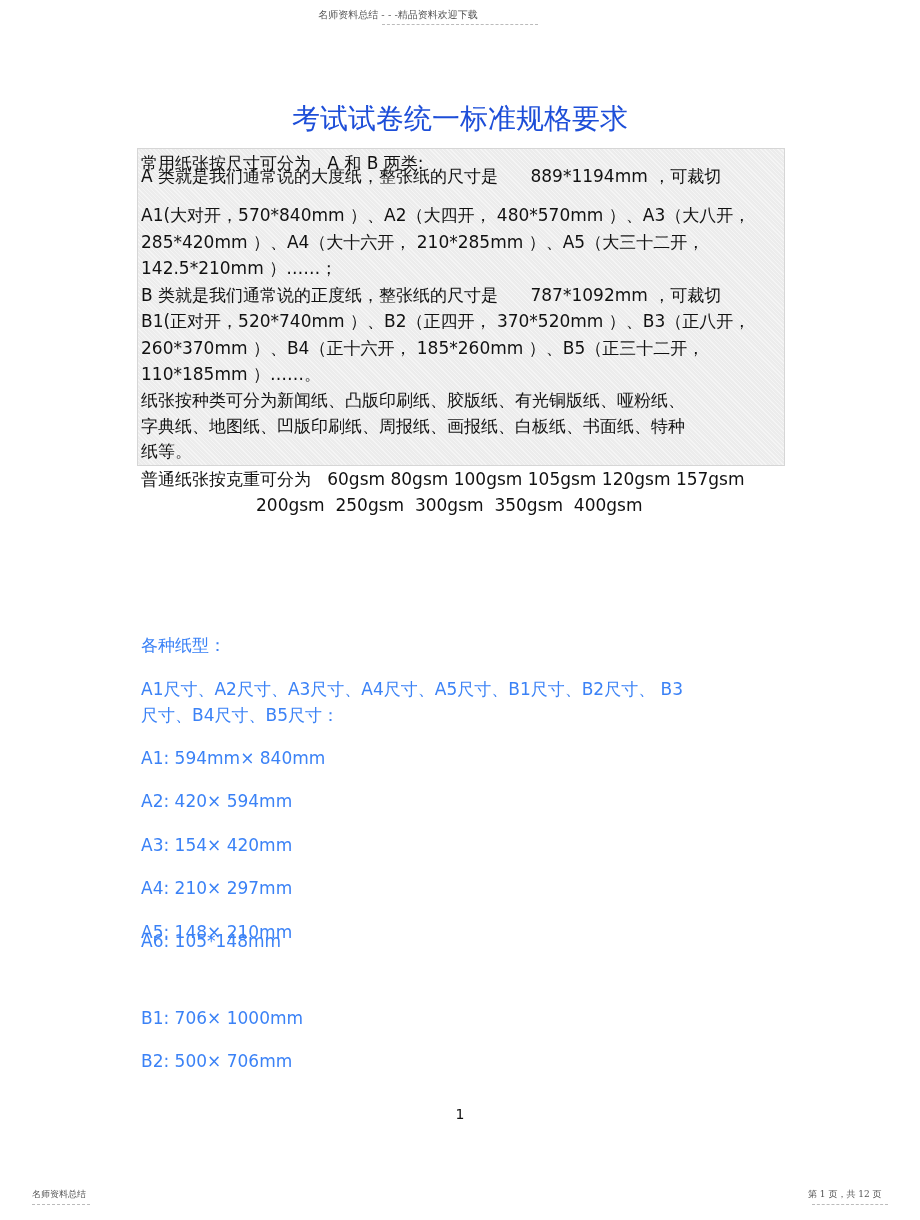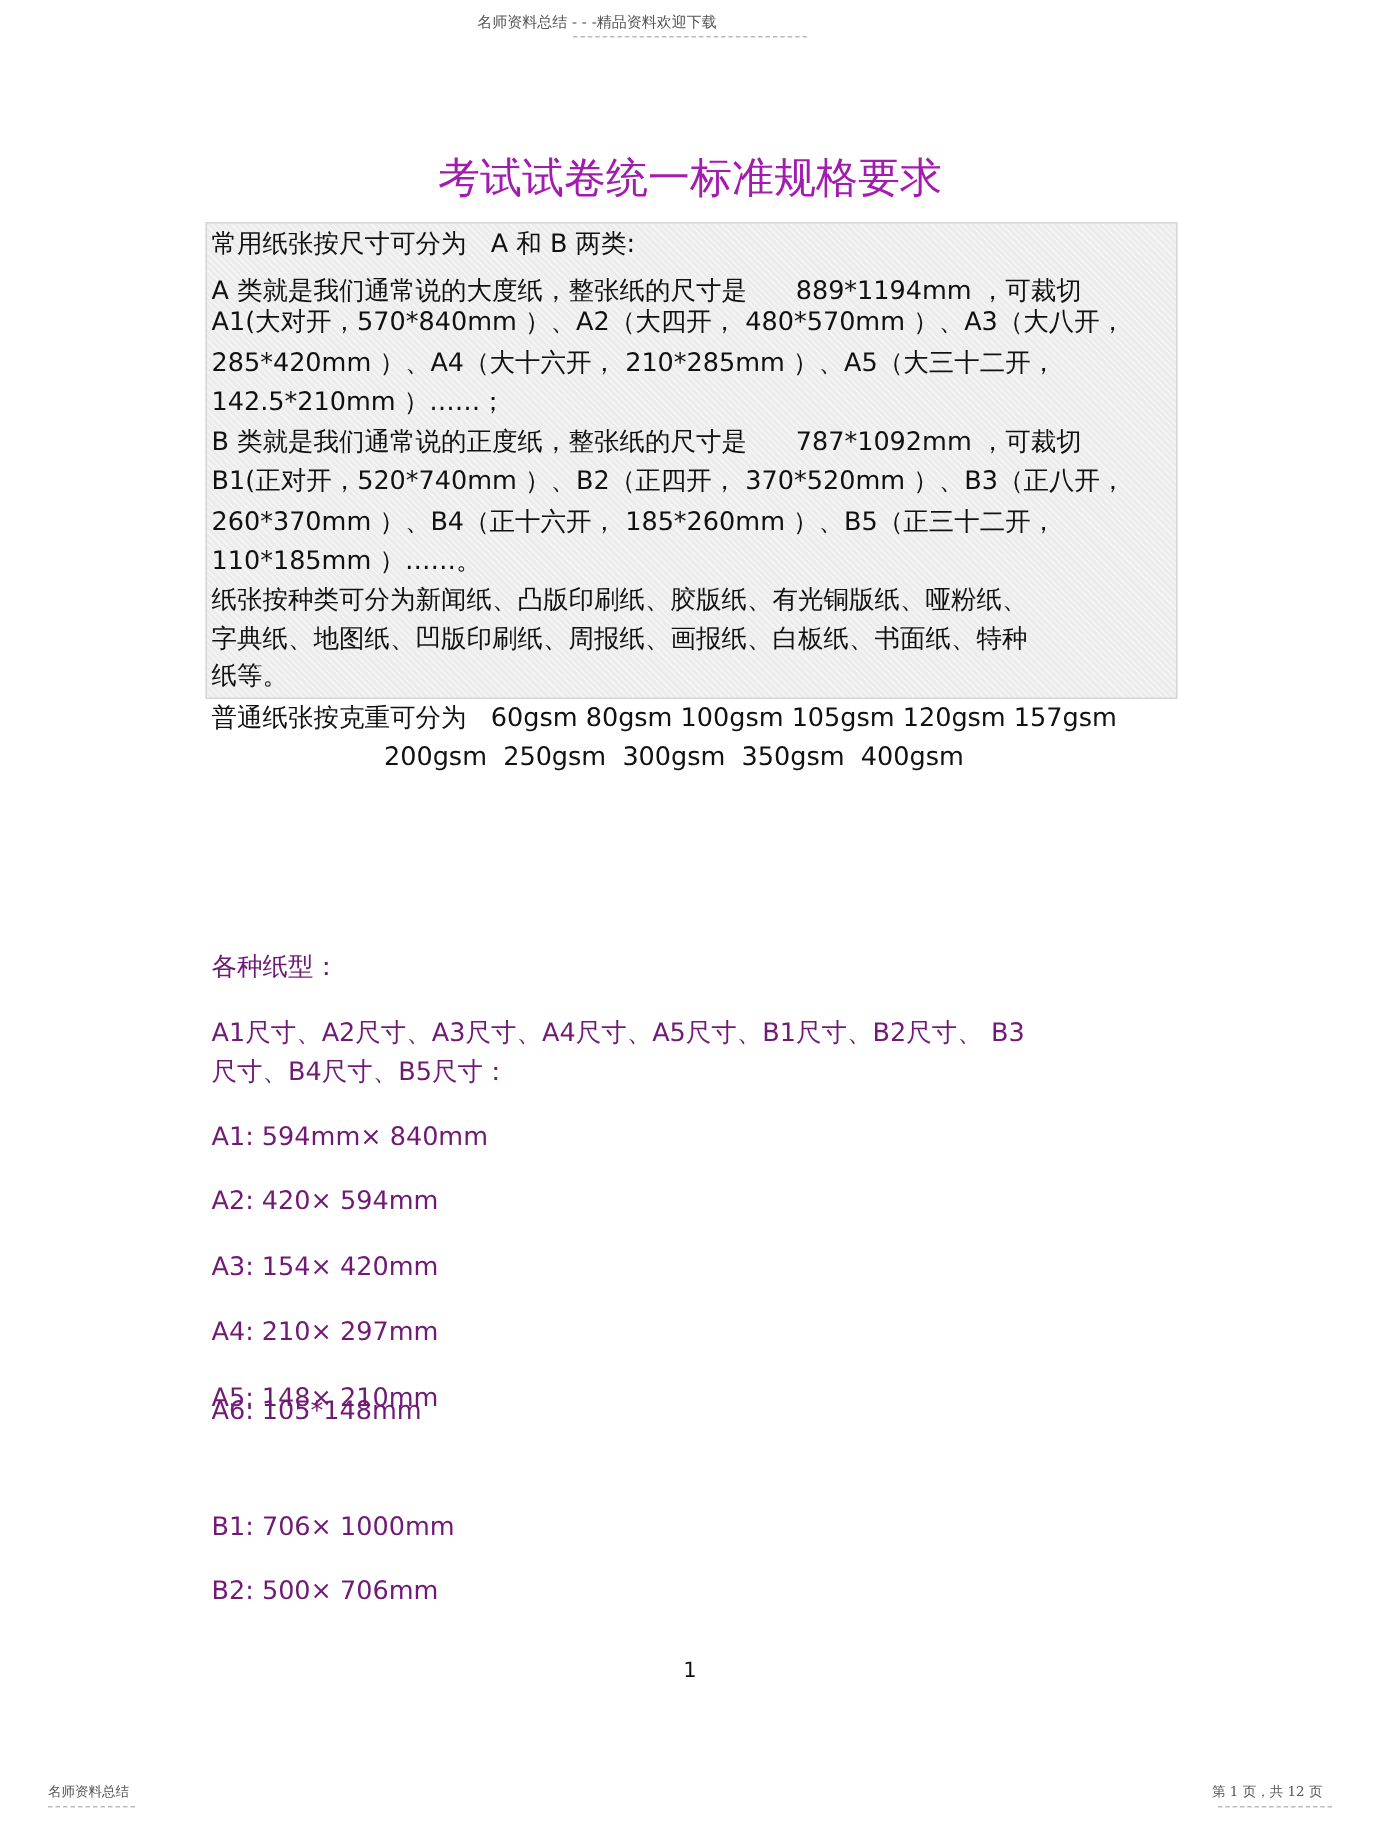--- a/index.html
+++ b/index.html
@@ -11,37 +11,37 @@
     .hdr {
       position: absolute; top: 8px; left: 0; width: 796px; text-align: center;
       font-family: "DejaVu Serif", serif; font-size: 10px; color: #555;
     }
     .hdr-dots {
       position: absolute; top: 24px; left: 382px; width: 156px;
       border-top: 1px dashed #bbb;
     }
     .title {
       position: absolute; top: 100px; left: 0; width: 920px; text-align: center;
-      font-family: "DejaVu Serif", serif; font-size: 28px; color: #a21caf;
+      font-family: "DejaVu Serif", serif; font-size: 28px; color: #1d4ed8;
       letter-spacing: 0px;
     }
     .shaded {
       position: absolute; top: 148px; left: 137px; width: 646px; height: 316px;
       background-color: #ececec;
       background-image: repeating-linear-gradient(45deg, rgba(255,255,255,0.45) 0 1px, transparent 1px 3px);
       border: 1px solid #d6d6d6;
     }
     .line {
       position: absolute; left: 141px; font-size: 17px; line-height: 20px;
       white-space: pre; color: #111;
     }
     .line.gsm2 { left: 256px; }
     .body-line {
       position: absolute; left: 141px; font-size: 17px; line-height: 20px;
-      white-space: pre; color: #701a75;
+      white-space: pre; color: #3b82f6;
     }
     .pnum {
       position: absolute; top: 1106px; left: 0; width: 920px; text-align: center;
       font-size: 14px; color: #111;
     }
     .foot-left {
       position: absolute; top: 1188px; left: 32px;
       font-family: "DejaVu Serif", serif; font-size: 9px; color: #555;
     }
     .foot-left-dots {
@@ -59,21 +59,21 @@
 <body>
 
 <div class="hdr">名师资料总结 - - -精品资料欢迎下载</div>
 <div class="hdr-dots"></div>
 
 <div class="title">考试试卷统一标准规格要求</div>
 
 <div class="shaded"></div>
 
 <div class="line" style="top:153px">常用纸张按尺寸可分为   A 和 B 两类:</div>
-<div class="line" style="top:184px">A 类就是我们通常说的大度纸，整张纸的尺寸是      889*1194mm ，可裁切</div>
+<div class="line" style="top:166px">A 类就是我们通常说的大度纸，整张纸的尺寸是      889*1194mm ，可裁切</div>
 <div class="line" style="top:205px">A1(大对开，570*840mm ）、A2（大四开， 480*570mm ）、A3（大八开，</div>
 <div class="line" style="top:232px">285*420mm ）、A4（大十六开， 210*285mm ）、A5（大三十二开，</div>
 <div class="line" style="top:258px">142.5*210mm ）……；</div>
 <div class="line" style="top:285px">B 类就是我们通常说的正度纸，整张纸的尺寸是      787*1092mm ，可裁切</div>
 <div class="line" style="top:311px">B1(正对开，520*740mm ）、B2（正四开， 370*520mm ）、B3（正八开，</div>
 <div class="line" style="top:338px">260*370mm ）、B4（正十六开， 185*260mm ）、B5（正三十二开，</div>
 <div class="line" style="top:364px">110*185mm ）……。</div>
 <div class="line" style="top:390px">纸张按种类可分为新闻纸、凸版印刷纸、胶版纸、有光铜版纸、哑粉纸、</div>
 <div class="line" style="top:416px">字典纸、地图纸、凹版印刷纸、周报纸、画报纸、白板纸、书面纸、特种</div>
 <div class="line" style="top:441px">纸等。</div>

